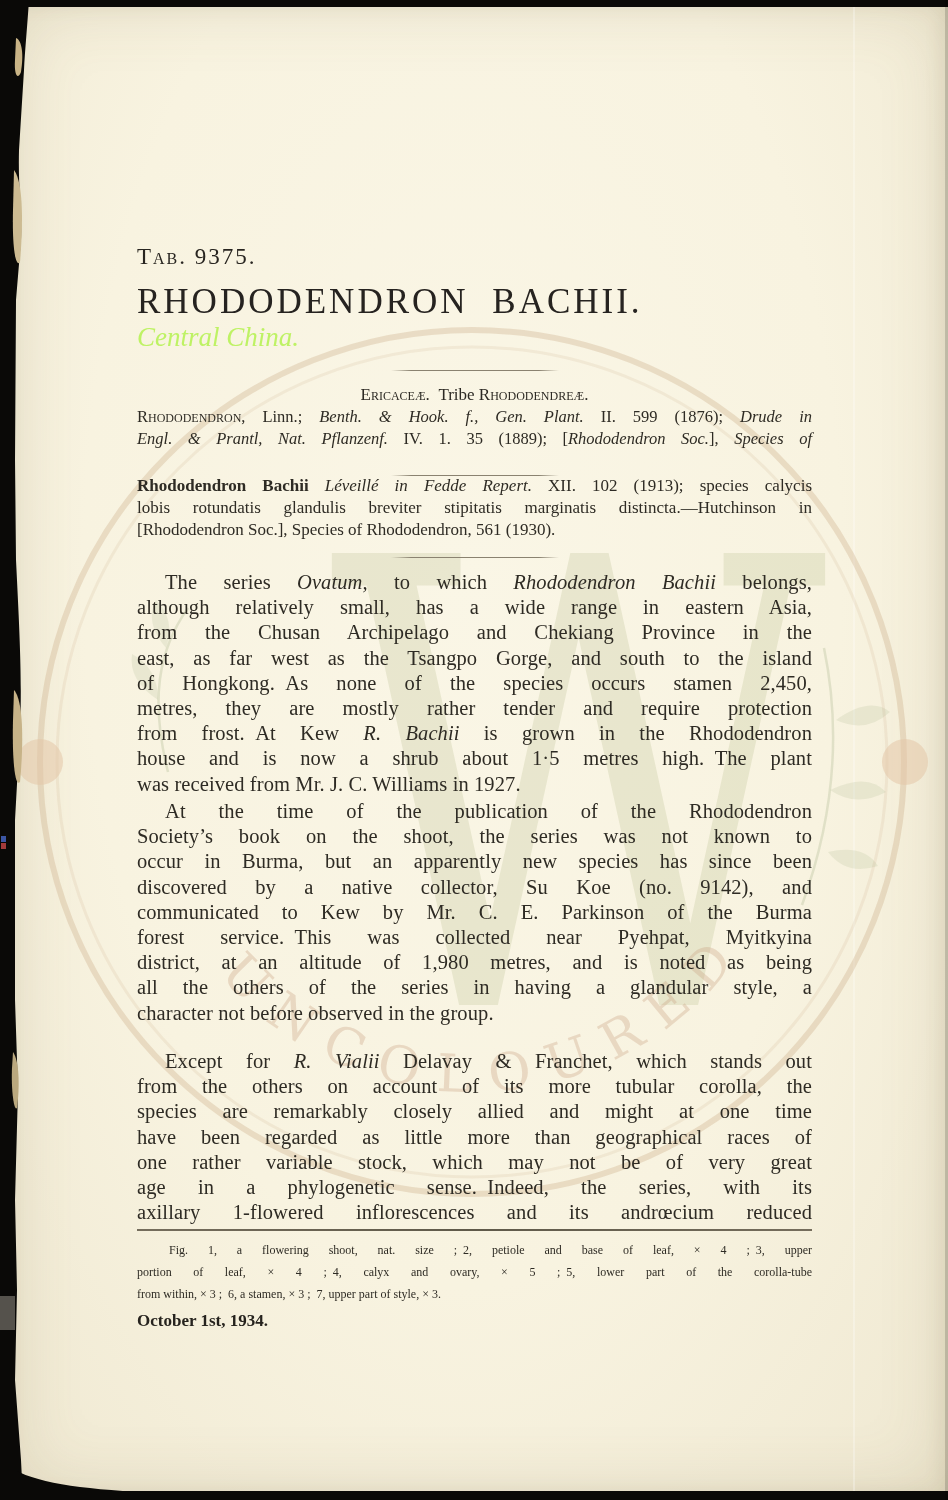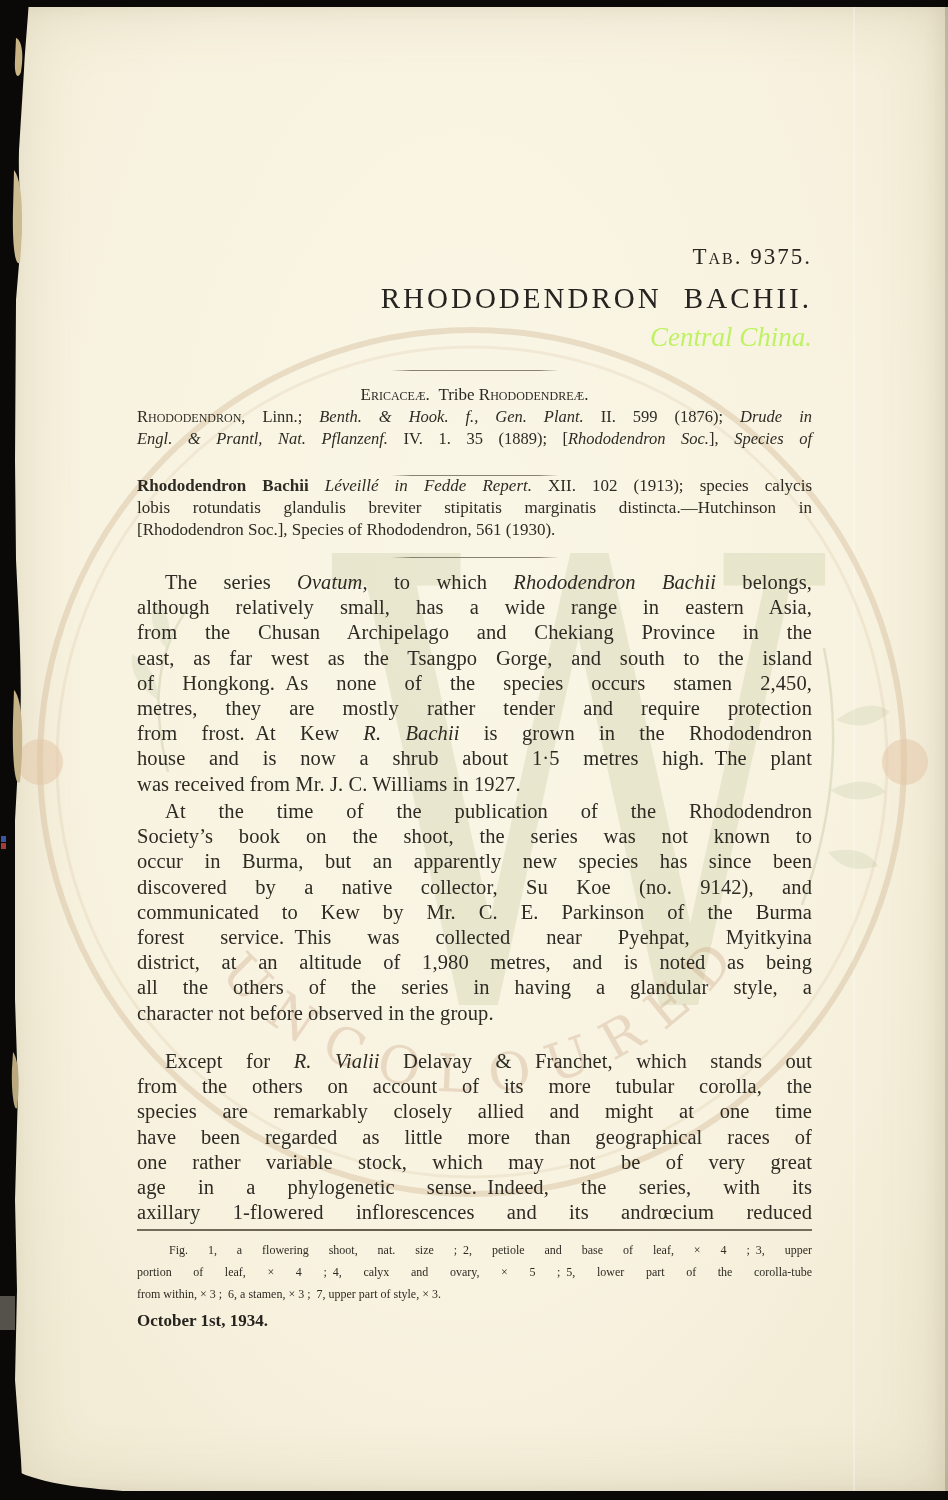--- a/index.html
+++ b/index.html
@@ -6,23 +6,23 @@
   .page{position:relative;width:948px;height:1500px;overflow:hidden;background:#0a0907;
         font-family:"Liberation Serif","DejaVu Serif",serif;}
   .paper{position:absolute;left:14px;top:5px;width:934px;height:1488px;
          background:radial-gradient(ellipse at 48% 38%, #faf6e6 0%, #f8f3e0 55%, #efe8d1 100%);
          box-shadow:inset 0 0 70px rgba(120,100,55,0.16), inset -6px 0 18px rgba(110,95,55,0.10);}
   .scanline{position:absolute;top:0;width:2px;height:1500px;background:rgba(255,255,255,0.28);}
   .wm{position:absolute;left:0;top:0;z-index:2;}
   .edges{position:absolute;left:0;top:0;z-index:6;}
   .content{position:absolute;left:137px;top:0;width:675px;z-index:4;color:#2e2b24;}
   .blk{position:absolute;left:0;width:675px;}
-  .centered{text-align:right;}
+  .centered{text-align:left;}
   .tab-line{font-size:23px;font-variant:small-caps;letter-spacing:2px;color:#282520;}
-  .title-line{font-size:29px;letter-spacing:3px;word-spacing:12px;color:#262320;}
+  .title-line{font-size:35px;letter-spacing:3px;word-spacing:12px;color:#262320;}
   .region-line{font-size:27px;font-style:italic;color:#bef264;}
   .rule-short{position:absolute;left:50%;transform:translateX(-50%);width:168px;height:1px;
               background:linear-gradient(90deg,rgba(110,103,88,0),#8a8270 12%,#8a8270 88%,rgba(110,103,88,0));}
   .rule-full{position:absolute;left:0;width:675px;height:2px;
              background:linear-gradient(90deg,#756d5c,#5f5949 50%,#756d5c);}
   .tline{text-align:justify;text-align-last:justify;}
   .tline.lastline{text-align-last:left;}
   .center-lines .tline{text-align:right;text-align-last:center;}
   .citation .tline.lastline{text-align-last:center;}
   .family{font-size:17px;line-height:20px;color:#2c2923;}

